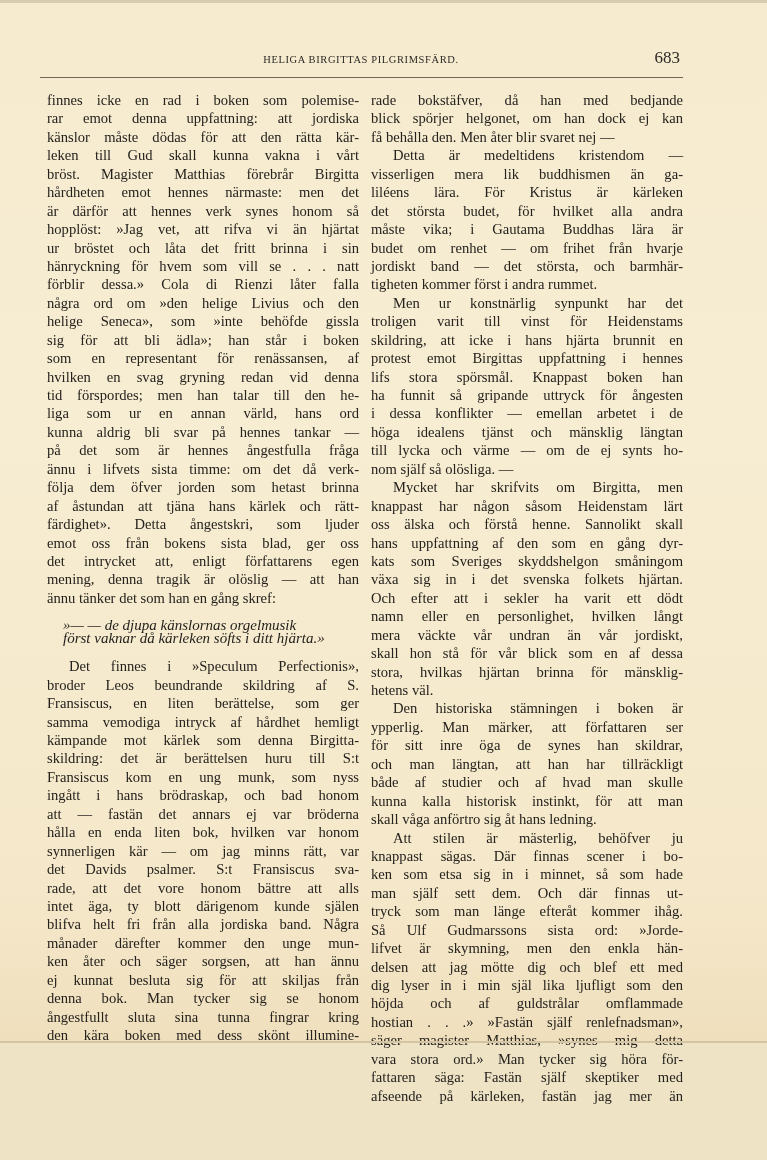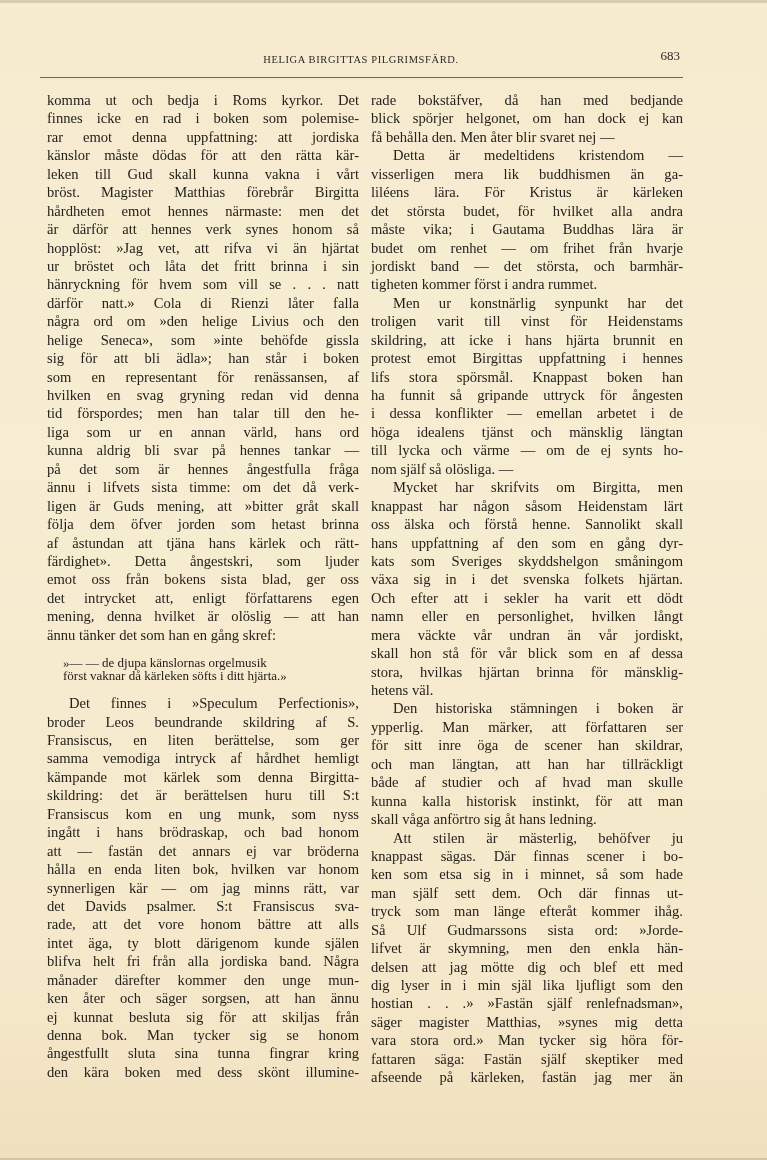--- a/index.html
+++ b/index.html
@@ -2,21 +2,21 @@
 <html><head>
 <meta charset="utf-8">
 <style>
   html, body { margin: 0; padding: 0; }
   body {
     width: 767px; height: 1160px; overflow: hidden;
     background: #efe3c6;
     font-family: "DejaVu Serif", "Liberation Serif", serif;
   }
   .page {
-    position: absolute; left: 0; top: 0; width: 767px; height: 1160px;
+    position: absolute; left: 0; top: 0; width: 767px; height: 1043px;
     background: linear-gradient(180deg, #f6ebcf 0%, #f7edd2 40%, #f5e8ca 85%, #efdfbd 100%);
   }
   .page::before {
     content: ""; position: absolute; left: 0; right: 0; top: 0; height: 3px;
     background: #d8ccb0;
   }
   .page::after {
     content: ""; position: absolute; left: 0; right: 0; bottom: 0; height: 2px;
     background: #d3c4a3;
   }
@@ -24,87 +24,85 @@
     position: absolute; left: 40px; width: 642px; top: 50px; height: 24px;
   }
   .running-title {
     position: absolute; left: 0; right: 0; top: 4px; text-align: center;
     font-family: "Liberation Serif", serif;
     font-size: 10.5px; letter-spacing: 0.6px; color: #2d2a26;
   }
   .page-number {
     position: absolute; right: 2px; top: -2px;
     font-family: "Liberation Serif", serif;
-    font-size: 13px; color: #2d2a26;
+    font-size: 17px; color: #2d2a26;
   }
   .rule {
     position: absolute; left: 40px; width: 643px; top: 77px; height: 1px;
     background: #6f6659;
   }
   .col {
     position: absolute; top: 91px; width: 312px;
     font-family: "Liberation Serif", serif;
     font-size: 14.6px; line-height: 18.45px; color: #25221e;
   }
   .col.left { left: 47px; }
   .col.right { left: 371px; width: 312px; }
   .line {
     display: block; white-space: nowrap; text-align: justify;
     text-align-last: justify; height: 18.45px;
   }
   .line.last { text-align-last: left; }
   .line.indent { padding-left: 22px; }
   .poem {
     margin-top: 12px; margin-bottom: 12px;
-    font-size: 13px; line-height: 13px; padding-left: 16px;
+    font-size: 15px; line-height: 13px; padding-left: 16px; font-style: italic;
   }
   .poem .pline { display: block; white-space: nowrap; }
 </style>
 </head>
 <body>
 
 <div class="page">
 
   <div class="header">
     <div class="running-title">HELIGA BIRGITTAS PILGRIMSFÄRD.</div>
     <div class="page-number">683</div>
   </div>
   <div class="rule"></div>
 
   <div class="col left">
     <div id="l-p1">
-        <span class="line">komma ut och bedja i Roms kyrkor. Det</span>
         <span class="line">finnes icke en rad i boken som polemise-</span>
         <span class="line">rar emot denna uppfattning: att jordiska</span>
         <span class="line">känslor måste dödas för att den rätta kär-</span>
         <span class="line">leken till Gud skall kunna vakna i vårt</span>
         <span class="line">bröst. Magister Matthias förebrår Birgitta</span>
         <span class="line">hårdheten emot hennes närmaste: men det</span>
         <span class="line">är därför att hennes verk synes honom så</span>
         <span class="line">hopplöst: »Jag vet, att rifva vi än hjärtat</span>
         <span class="line">ur bröstet och låta det fritt brinna i sin</span>
         <span class="line">hänryckning för hvem som vill se . . . natt</span>
-        <span class="line">därför natt.» Cola di Rienzi låter falla</span>
+        <span class="line">förblir dessa.» Cola di Rienzi låter falla</span>
         <span class="line">några ord om »den helige Livius och den</span>
         <span class="line">helige Seneca», som »inte behöfde gissla</span>
         <span class="line">sig för att bli ädla»; han står i boken</span>
         <span class="line">som en representant för renässansen, af</span>
         <span class="line">hvilken en svag gryning redan vid denna</span>
         <span class="line">tid förspordes; men han talar till den he-</span>
         <span class="line">liga som ur en annan värld, hans ord</span>
         <span class="line">kunna aldrig bli svar på hennes tankar —</span>
         <span class="line">på det som är hennes ångestfulla fråga</span>
         <span class="line">ännu i lifvets sista timme: om det då verk-</span>
-        <span class="line">ligen är Guds mening, att »bitter gråt skall</span>
         <span class="line">följa dem öfver jorden som hetast brinna</span>
         <span class="line">af åstundan att tjäna hans kärlek och rätt-</span>
         <span class="line">färdighet». Detta ångestskri, som ljuder</span>
         <span class="line">emot oss från bokens sista blad, ger oss</span>
         <span class="line">det intrycket att, enligt författarens egen</span>
-        <span class="line">mening, denna hvilket är olöslig — att han</span>
+        <span class="line">mening, denna tragik är olöslig — att han</span>
         <span class="line last">ännu tänker det som han en gång skref:</span>
       </div>
     <div class="poem" id="l-poem">
         <span class="pline">»— — de djupa känslornas orgelmusik</span>
         <span class="pline">först vaknar då kärleken söfts i ditt hjärta.»</span>
       </div>
     <div id="l-p2">
         <span class="line indent">Det finnes i »Speculum Perfectionis»,</span>
         <span class="line">broder Leos beundrande skildring af S.</span>
         <span class="line">Fransiscus, en liten berättelse, som ger</span>
@@ -167,36 +165,37 @@
         <span class="line">Och efter att i sekler ha varit ett dödt</span>
         <span class="line">namn eller en personlighet, hvilken långt</span>
         <span class="line">mera väckte vår undran än vår jordiskt,</span>
         <span class="line">skall hon stå för vår blick som en af dessa</span>
         <span class="line">stora, hvilkas hjärtan brinna för mänsklig-</span>
         <span class="line last">hetens väl.</span>
       </div>
     <div id="r-p5">
         <span class="line indent">Den historiska stämningen i boken är</span>
         <span class="line">ypperlig. Man märker, att författaren ser</span>
-        <span class="line">för sitt inre öga de scener han skildrar,</span>
+        <span class="line">för sitt inre öga de synes han skildrar,</span>
         <span class="line">och man längtan, att han har tillräckligt</span>
         <span class="line">både af studier och af hvad man skulle</span>
         <span class="line">kunna kalla historisk instinkt, för att man</span>
         <span class="line last">skall våga anförtro sig åt hans ledning.</span>
       </div>
     <div id="r-p6">
         <span class="line indent">Att stilen är mästerlig, behöfver ju</span>
         <span class="line">knappast sägas. Där finnas scener i bo-</span>
         <span class="line">ken som etsa sig in i minnet, så som hade</span>
         <span class="line">man själf sett dem. Och där finnas ut-</span>
         <span class="line">tryck som man länge efteråt kommer ihåg.</span>
         <span class="line">Så Ulf Gudmarssons sista ord: »Jorde-</span>
         <span class="line">lifvet är skymning, men den enkla hän-</span>
         <span class="line">delsen att jag mötte dig och blef ett med</span>
         <span class="line">dig lyser in i min själ lika ljufligt som den</span>
+        <span class="line">höjda och af guldstrålar omflammade</span>
         <span class="line">hostian . . .» »Fastän själf renlefnadsman»,</span>
         <span class="line">säger magister Matthias, »synes mig detta</span>
         <span class="line">vara stora ord.» Man tycker sig höra för-</span>
         <span class="line">fattaren säga: Fastän själf skeptiker med</span>
         <span class="line">afseende på kärleken, fastän jag mer än</span>
       </div>
   </div>
 
 </div>
 

